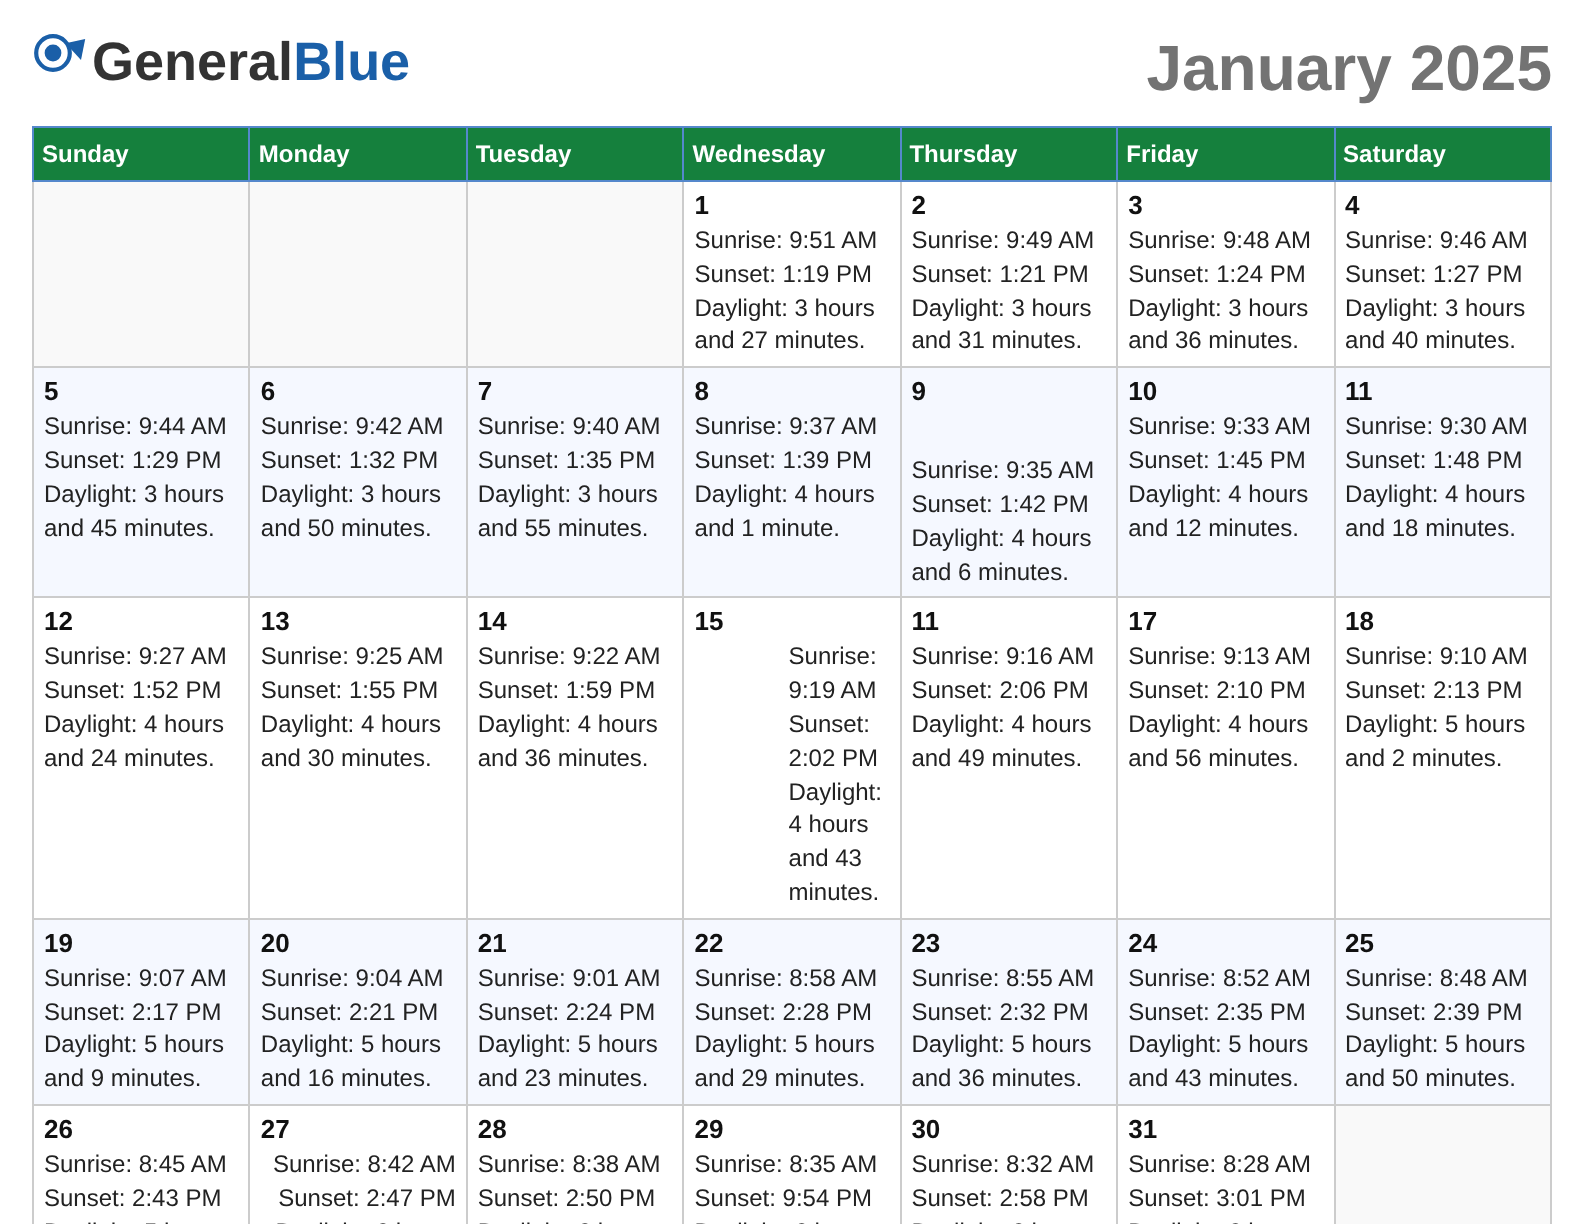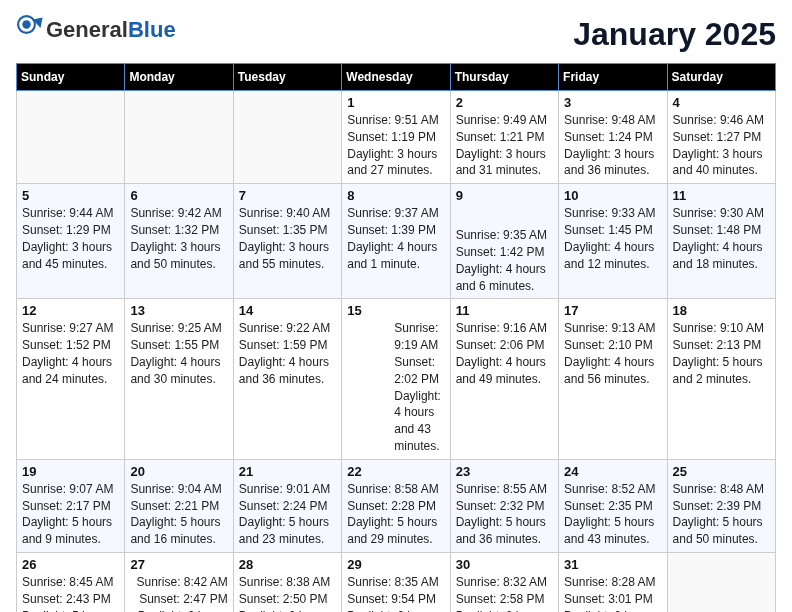--- a/index.html
+++ b/index.html
@@ -14,52 +14,52 @@
       display: flex;
       justify-content: space-between;
       align-items: flex-start;
       margin-bottom: 10px;
     }
     .logo {
       display: flex;
       align-items: center;
     }
     .logo-text {
-      font-size: 22px;
+      font-size: 27px;
       font-weight: bold;
       text-align: right;
     }
     .logo-general { color: #333; }
     .logo-blue { color: #1a5fa8; }
     .logo-icon {
       width: 28px;
       height: 28px;
       margin-right: 2px;
       position: relative;
       top: -2px;
     }
     .title-block {
       text-align: right;
     }
     .month-title {
       font-size: 32px;
       font-weight: bold;
-      color: #0f172a;
+      color: #737373;
     }
     .location-title {
       font-size: 15px;
       color: #333;
     }
     .calendar {
       width: 100%;
       border-collapse: collapse;
       font-size: 11px;
     }
     .calendar th {
-      background-color: #000000;
+      background-color: #15803d;
       color: #fff;
       padding: 6px 4px;
       text-align: left;
       font-size: 12px;
       font-weight: bold;
       border: 1px solid #5588cc;
     }
     .calendar td {
       border: 1px solid #ccc;
       vertical-align: top;

